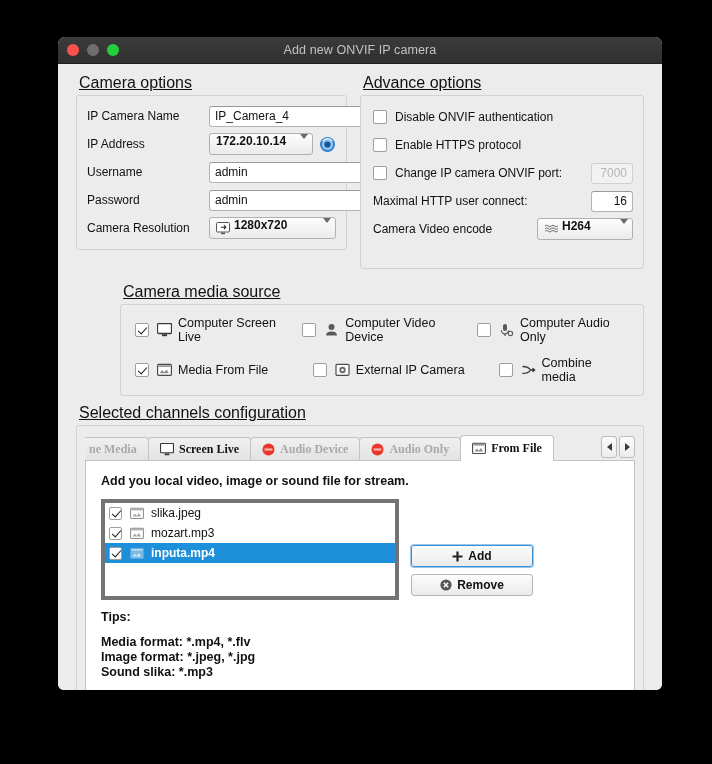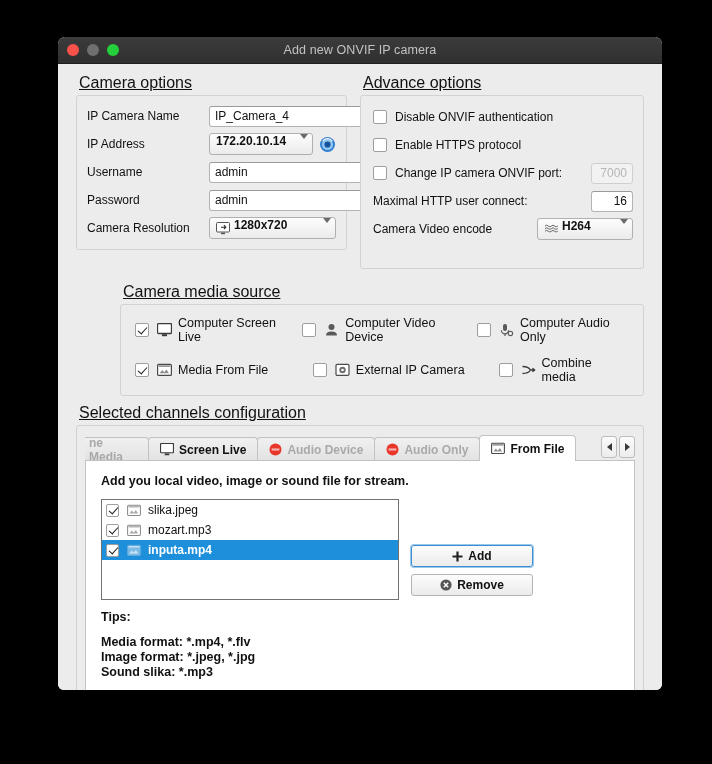--- a/index.html
+++ b/index.html
@@ -201,20 +201,21 @@
     align-items: center;
     justify-content: center;
     gap: 5px;
     padding: 0 11px;
     font-size: 12px;
     color: #111;
     font-weight: bold;
     cursor: pointer;
     margin-right: -1px;
     position: relative;
+    font-family: Liberation Serif, serif;
   }
   .tab.cut {
     padding-left: 4px;
     overflow: hidden;
     color: #a9a9a9;
     border-left: none;
     border-radius: 0 4px 0 0;
     width: 64px;
     justify-content: flex-start;
   }
@@ -254,21 +255,21 @@
     color: #111;
     font-weight: bold;
     margin-bottom: 11px;
   }
   .panel-mid { display: flex; align-items: flex-start; gap: 12px; }
 
   .filelist {
     width: 298px;
     height: 101px;
     box-sizing: border-box;
-    border: 1px solid #737373;
+    border: 4px solid #737373;
     background: #ffffff;
     overflow: hidden;
   }
   .file-row {
     display: flex;
     align-items: center;
     height: 20px;
     padding: 0 4px;
     font-size: 12px;
     color: #111;

